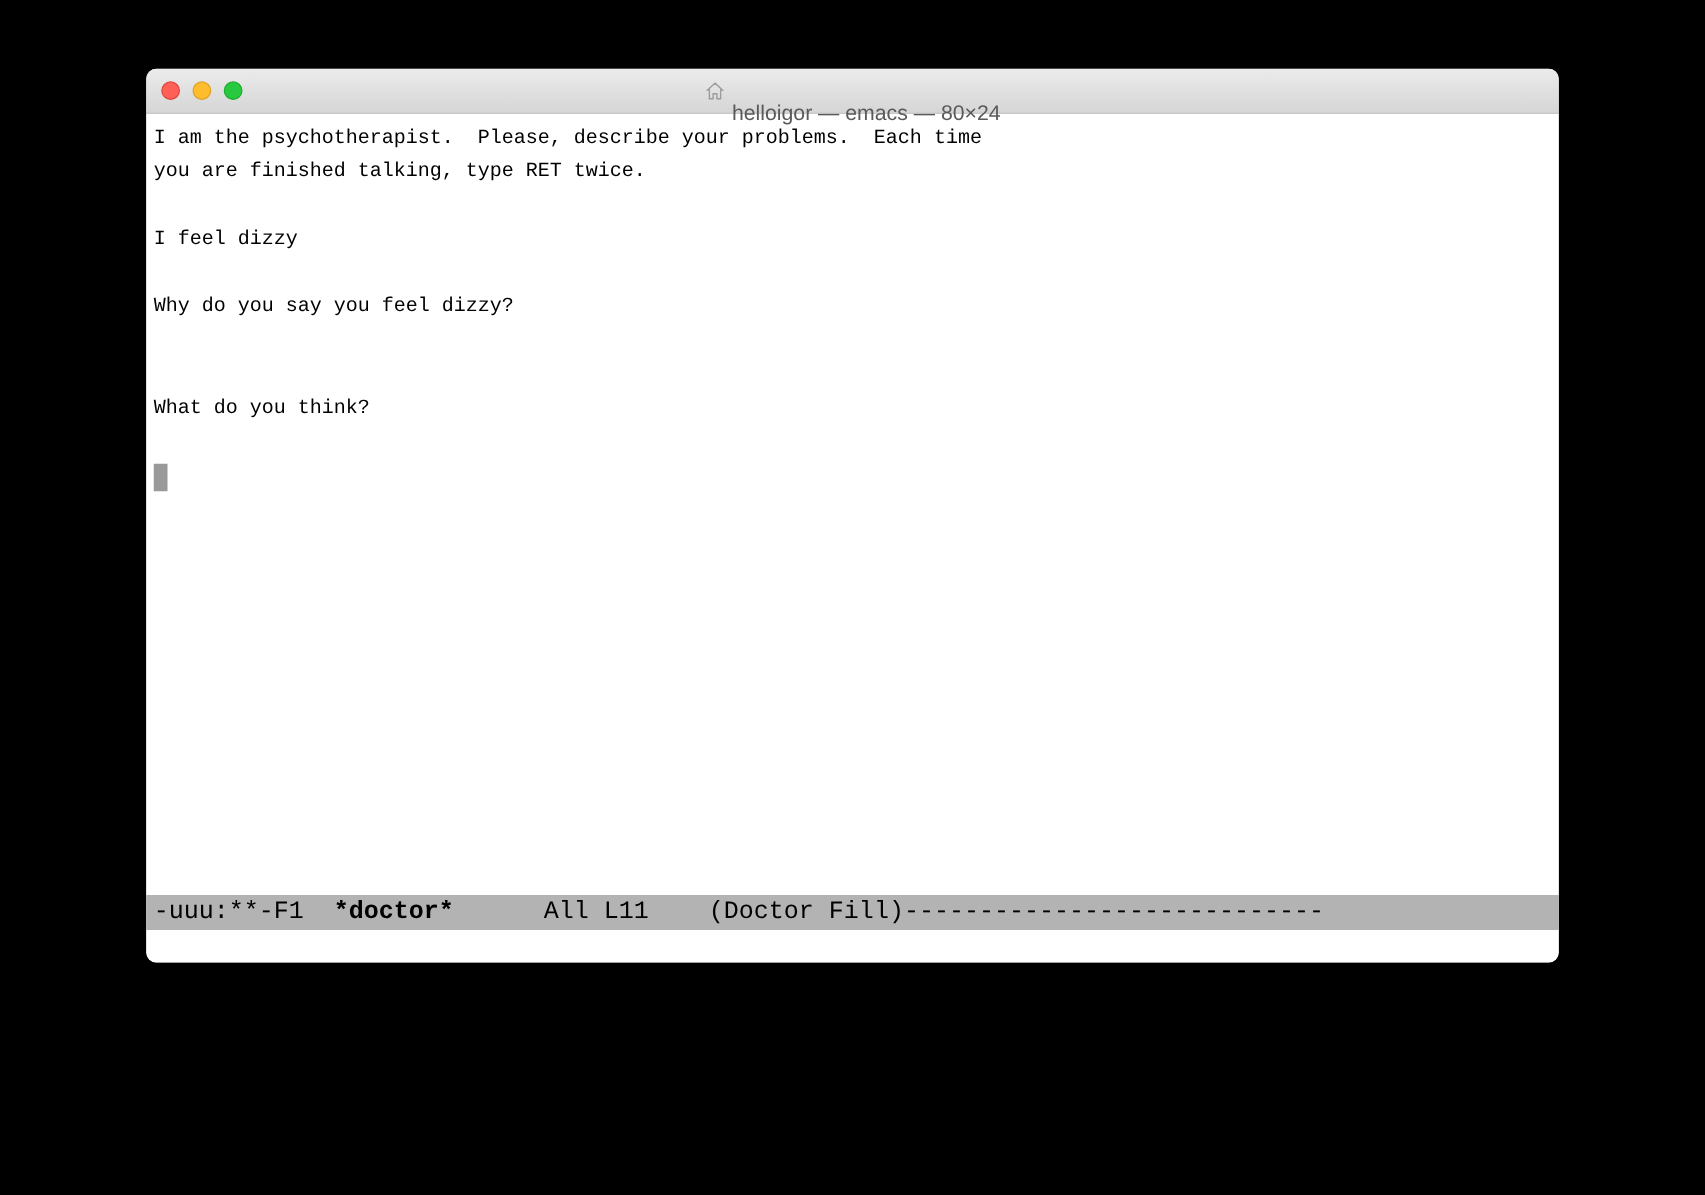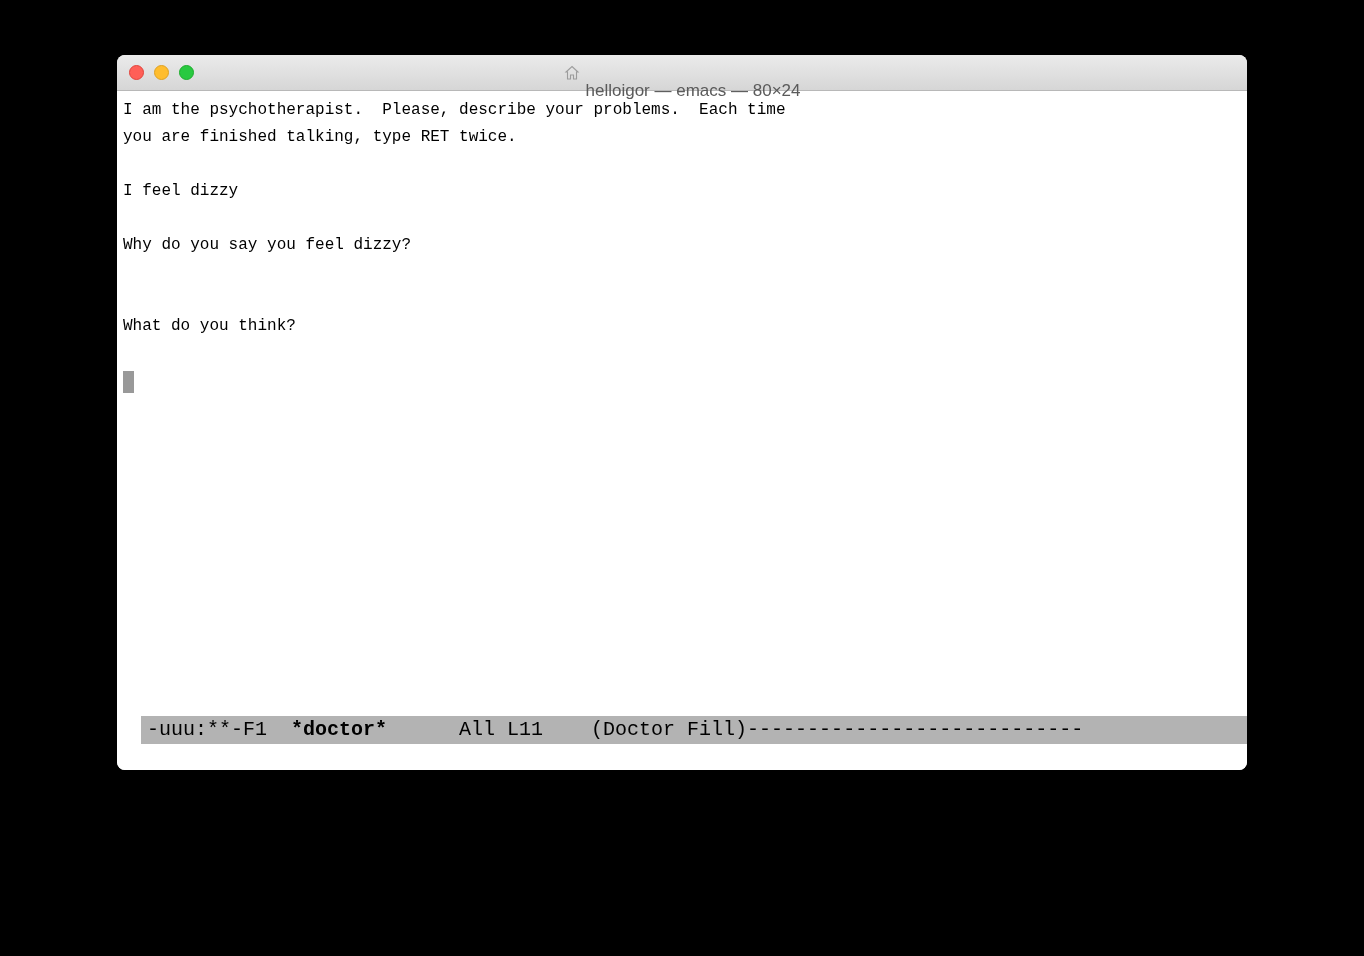--- a/index.html
+++ b/index.html
@@ -105,21 +105,20 @@
     }
     .modeline {
       background: #b3b3b3;
       color: #000000;
       font-size: 20px;
       line-height: 26px;
       padding: 1px 6px;
       font-family: Menlo, Monaco, "Courier New", monospace;
       white-space: pre;
       overflow: hidden;
-      margin-left: 24px;
     }
     .modeline .bold {
       font-weight: bold;
     }
     .minibuffer {
       background: #ffffff;
       height: 26px;
     }
   </style>
 </head>

